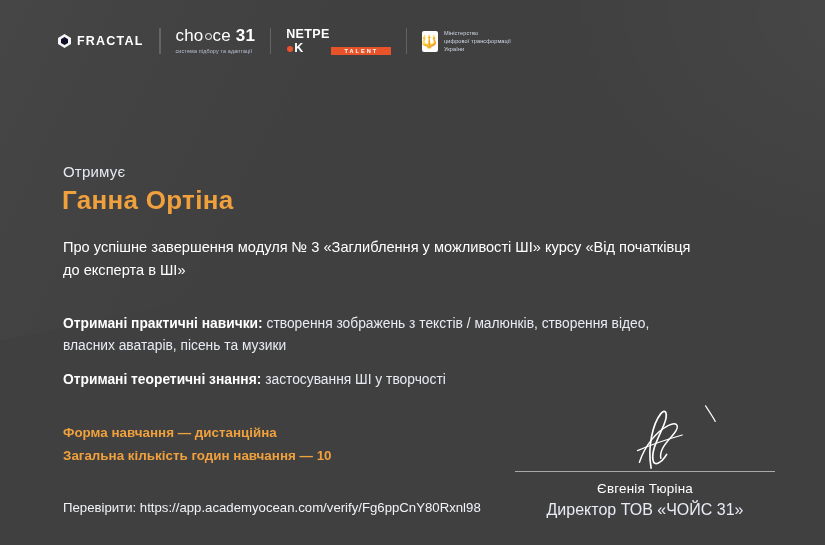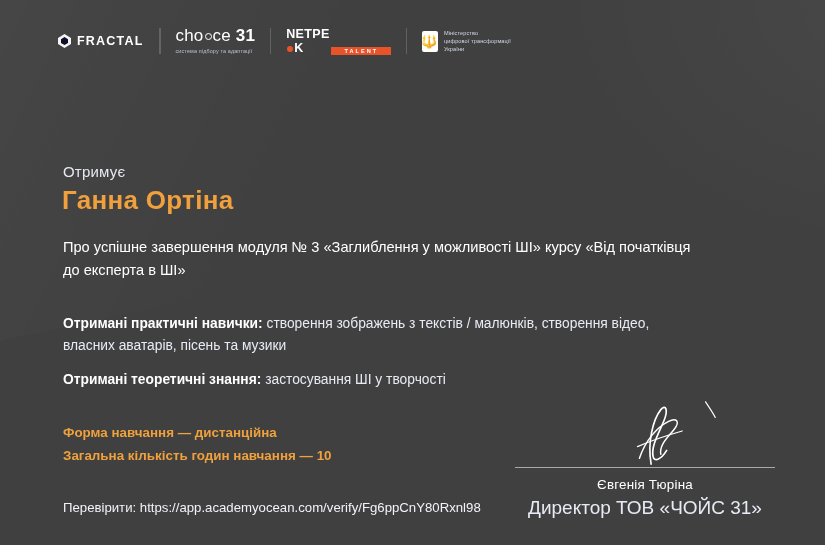--- a/index.html
+++ b/index.html
@@ -275,21 +275,21 @@
   .sign-name {
     margin-top: 9px;
     color: #ffffff;
     font-size: 13.4px;
     font-weight: normal;
     letter-spacing: 0.2px;
   }
   .sign-role {
     margin-top: 5px;
     color: #e9ebf4;
-    font-size: 19px;
+    font-size: 16px;
   }
 </style>
 </head>
 <body>
 
 <div class="certificate">
 
   <div class="logo-bar">
 
     <div class="logo-cell logo-fractal">

